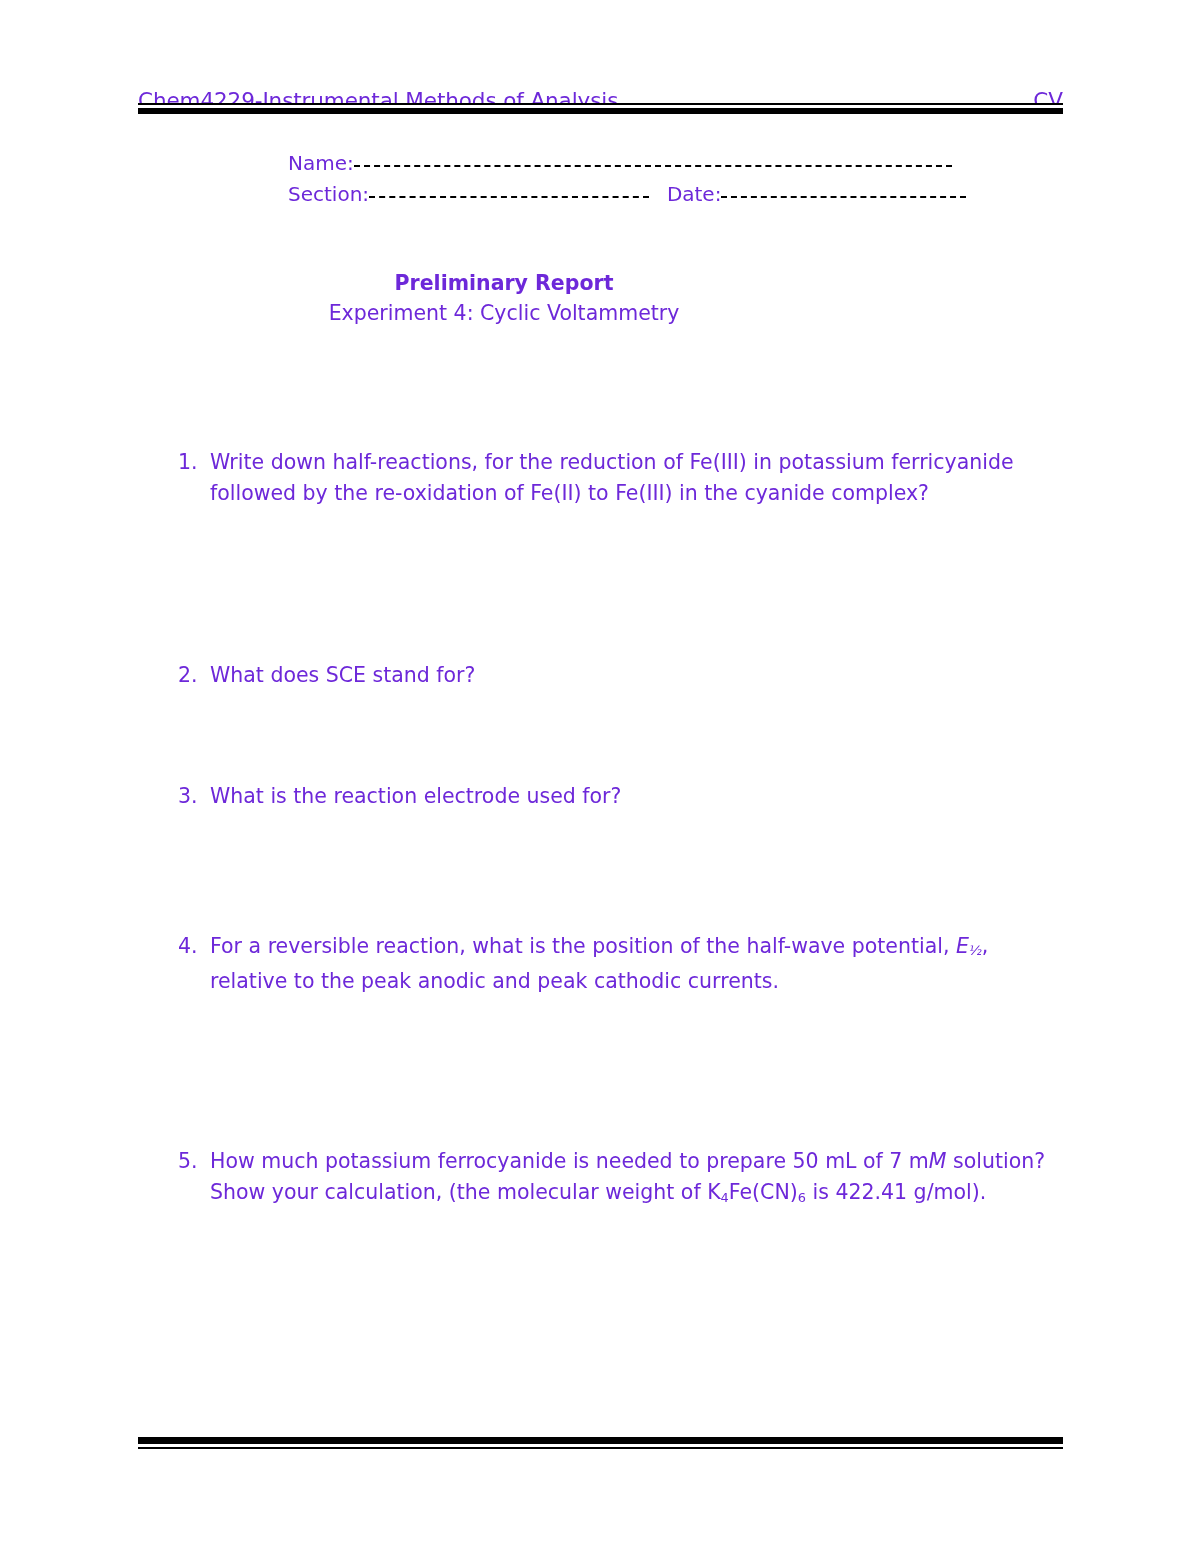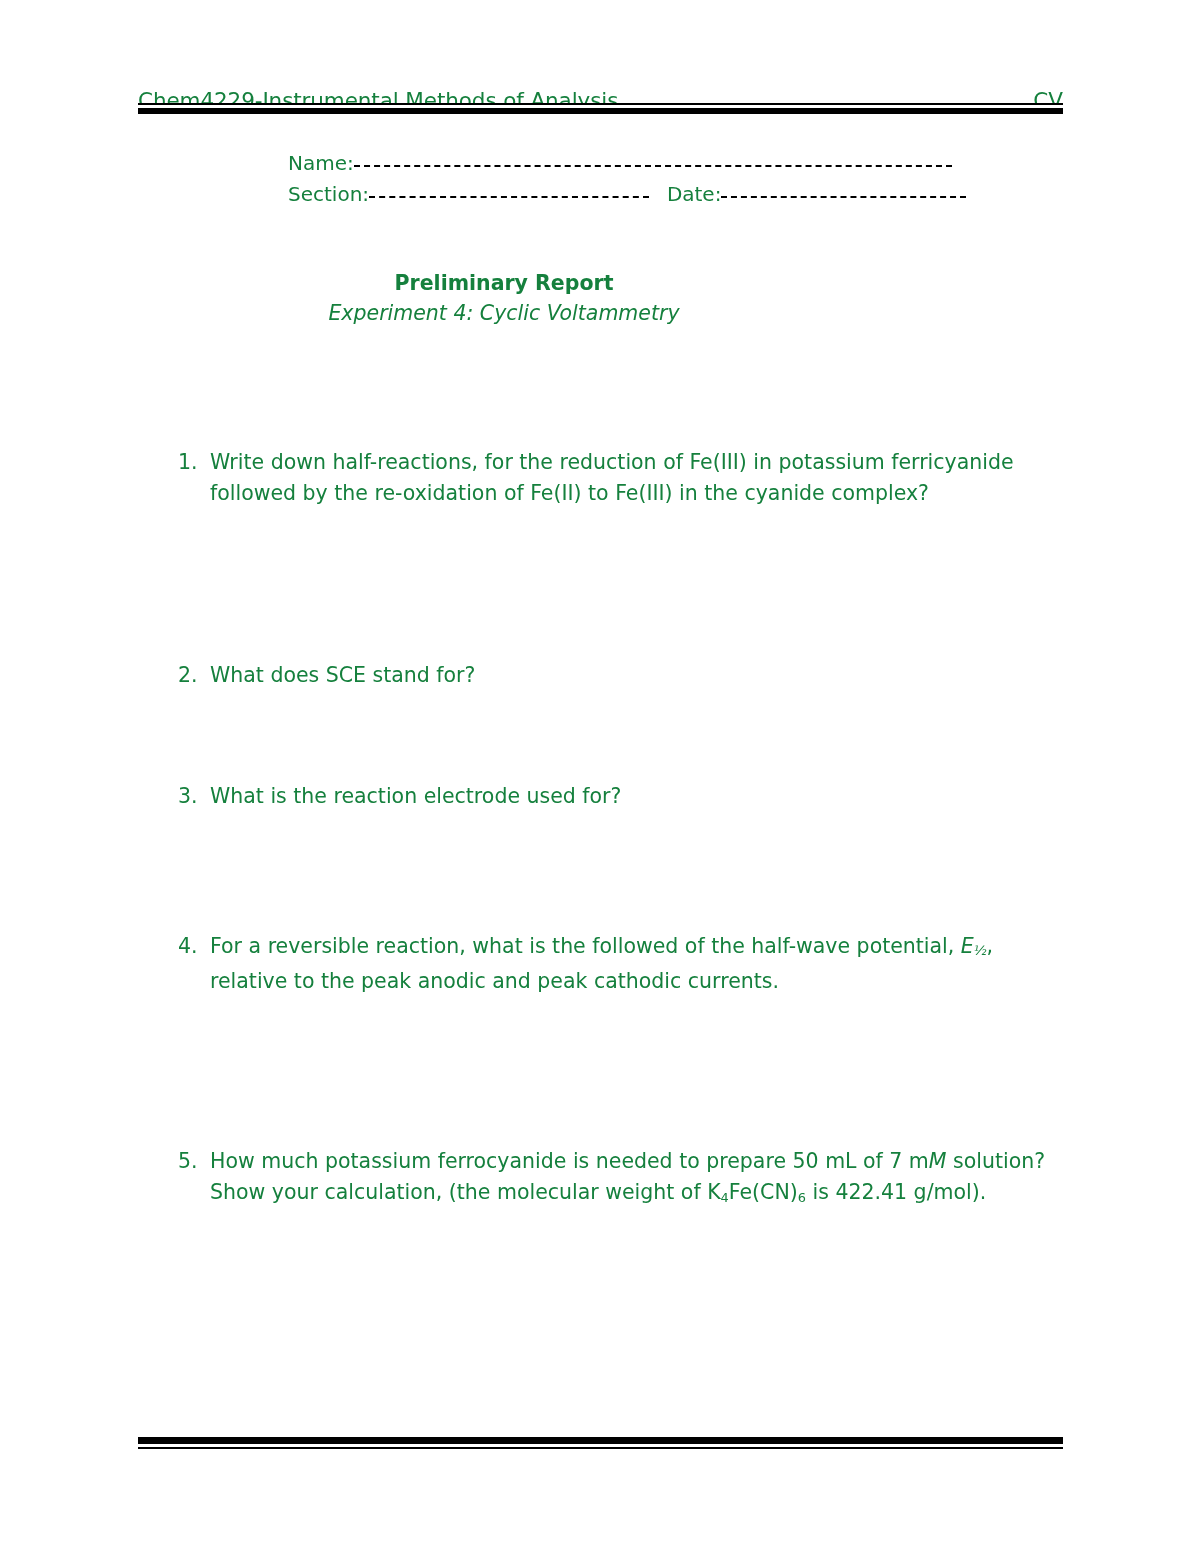--- a/index.html
+++ b/index.html
@@ -6,21 +6,21 @@
     margin: 0;
     padding: 0;
     background: #ffffff;
   }
   .page {
     position: relative;
     width: 1200px;
     height: 1552px;
     background: #ffffff;
     font-family: "DejaVu Sans", sans-serif;
-    color: #15803d;
+    color: #6d28d9;
     overflow: hidden;
   }
 
   
   .header {
     position: absolute;
     left: 138px;
     top: 72px;
     width: 925px;
     display: flex;
@@ -101,21 +101,20 @@
     text-align: center;
   }
   .title-main {
     font-size: 20.5px;
     font-weight: bold;
     line-height: 30px;
   }
   .title-sub {
     font-size: 20.5px;
     line-height: 30px;
-    font-style: italic;
   }
 
   
   .questions {
     position: absolute;
     left: 178px;
     top: 447px;
     width: 890px;
   }
   .q {
@@ -223,21 +222,21 @@
 
     <div class="q">
       <div class="q-num">3.</div>
       <div class="q-body">What is the reaction electrode used for?</div>
     </div>
 
     <div class="spacer-3"></div>
 
     <div class="q">
       <div class="q-num">4.</div>
-      <div class="q-body"><span>For a reversible reaction, what is the followed of the half-wave potential, </span><span class="ital">E</span><span class="half-sub">½</span><span>, relative to the peak anodic and peak cathodic currents.</span></div>
+      <div class="q-body"><span>For a reversible reaction, what is the position of the half-wave potential, </span><span class="ital">E</span><span class="half-sub">½</span><span>, relative to the peak anodic and peak cathodic currents.</span></div>
     </div>
 
     <div class="spacer-4"></div>
 
     <div class="q">
       <div class="q-num">5.</div>
       <div class="q-body"><span>How much potassium ferrocyanide is needed to prepare 50 mL of 7 m</span><span class="ital">M</span><span> solution? Show your calculation, (the molecular weight of K</span><sub>4</sub><span>Fe(CN)</span><sub>6</sub><span> is 422.41 g/mol).</span></div>
     </div>
 
   </div>

